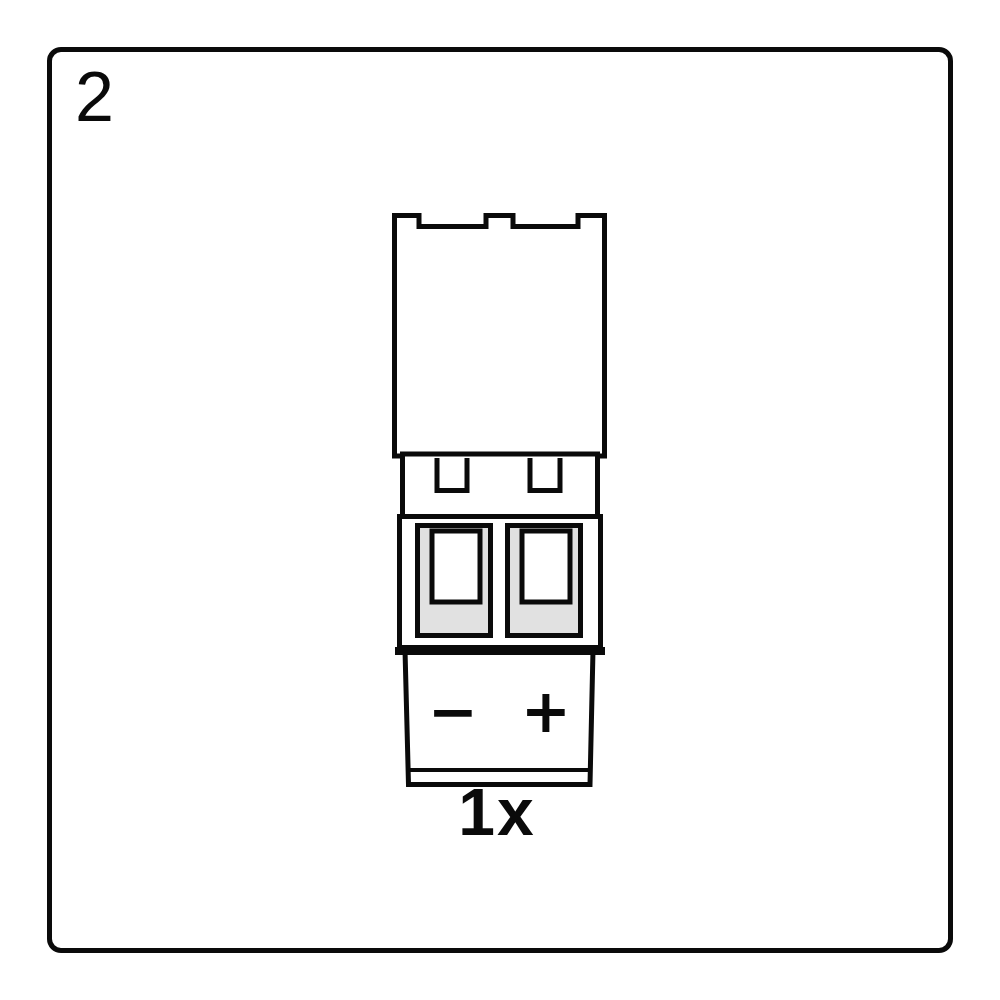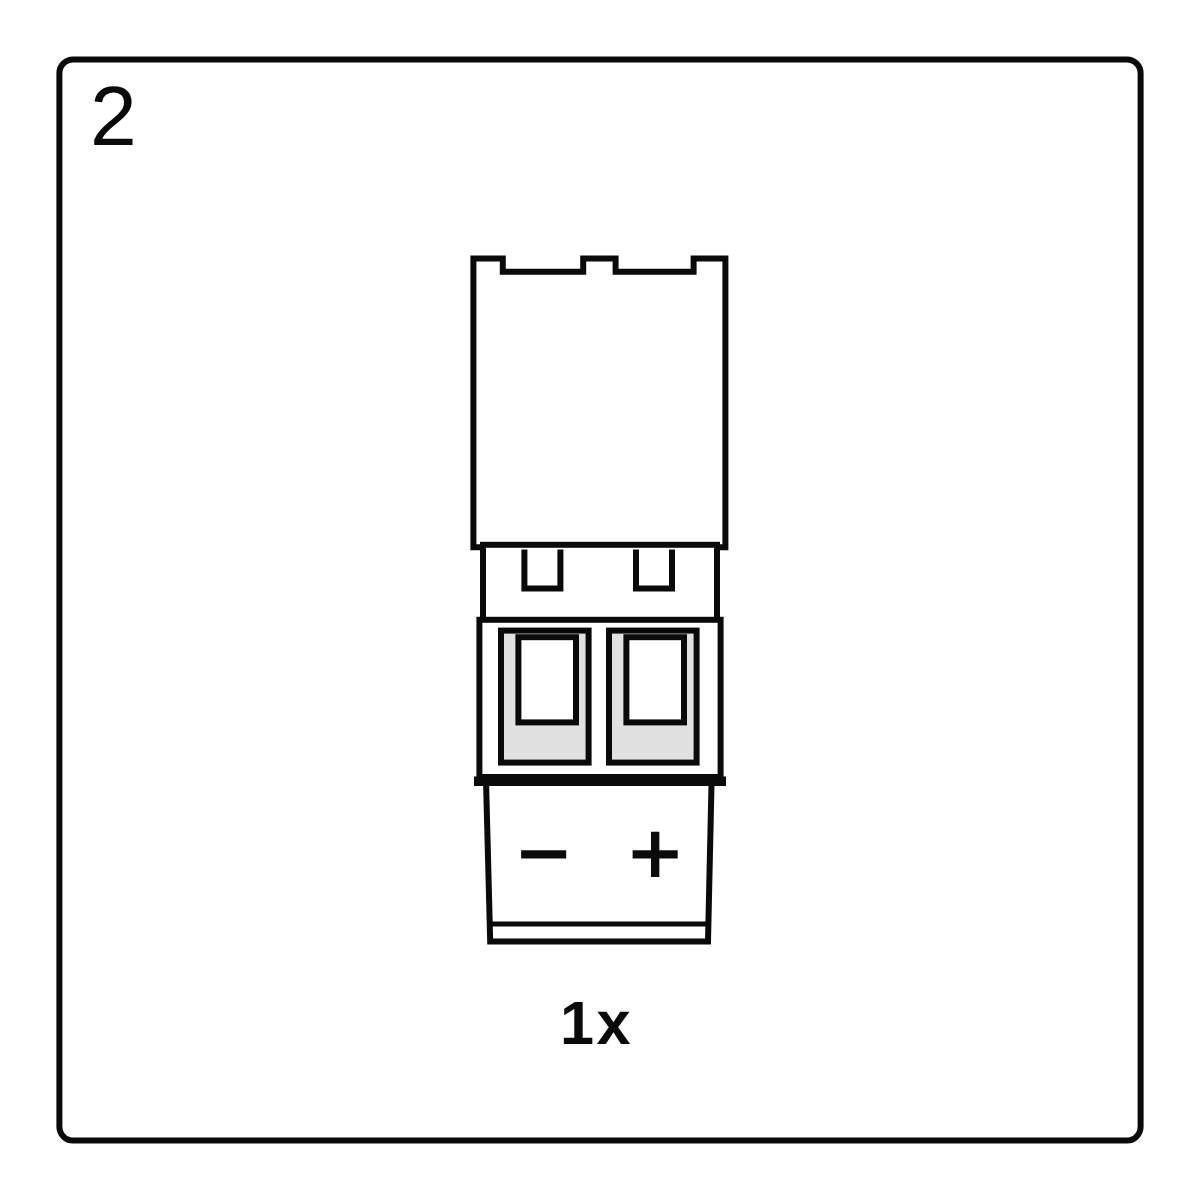--- a/index.html
+++ b/index.html
@@ -75,24 +75,24 @@
   }
   .polarity {
     font-family: "DejaVu Sans", sans-serif;
     font-weight: 700;
     font-size: 60px;
     fill: #0a0a0a;
   }
   .quantity {
     position: absolute;
     left: 372px;
-    top: 827px;
+    top: 779px;
     width: 250px;
     text-align: center;
-    font-size: 51px;
+    font-size: 66px;
     font-weight: 700;
     line-height: 1;
     letter-spacing: 2px;
     color: #0a0a0a;
   }
 </style>
 </head>
 <body>
 
 <div class="canvas">

